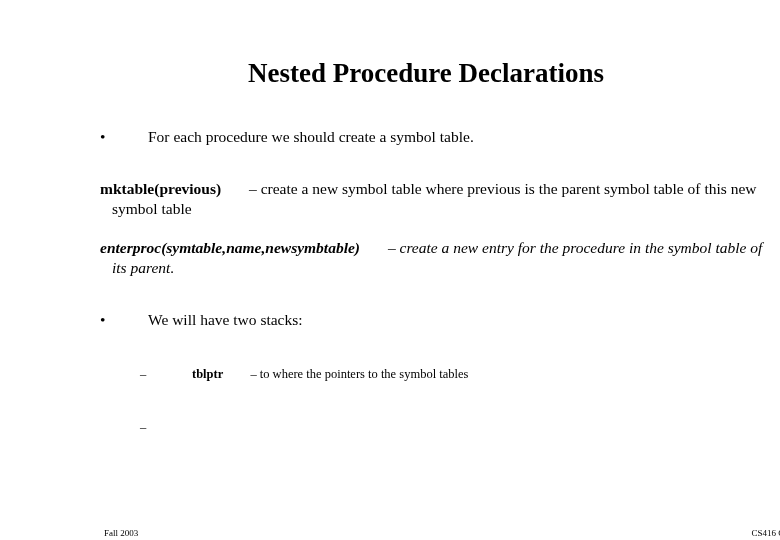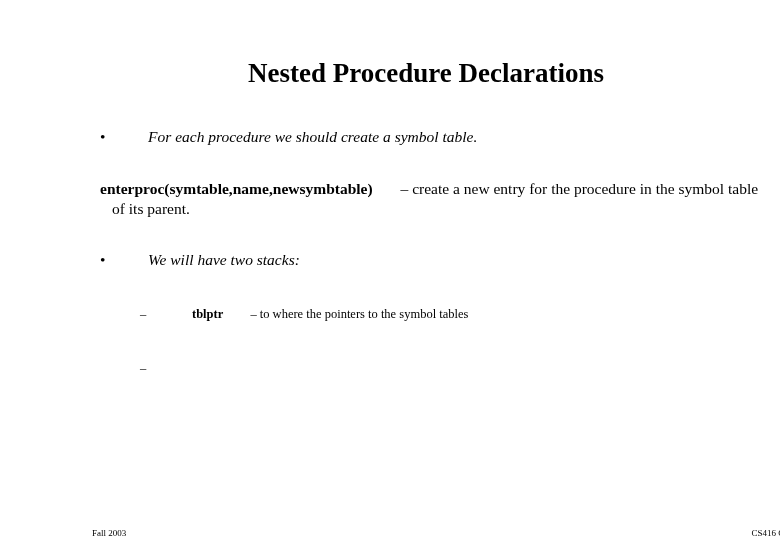--- a/index.html
+++ b/index.html
@@ -2,49 +2,53 @@
 <html><head>
 <meta charset="utf-8">
 <style>
   * { margin: 12px; padding: 0; box-sizing: border-box; }
   html, body { width: 780px; height: 540px; background: #fff; font-family: "Times New Roman", Times, serif; color: #000; }
   .slide { width: 780px; height: 540px; position: relative; padding: 20px 28px 0 28px; }
   .title { font-size: 27px; font-weight: bold; text-align: center; margin-top: 2px; margin-bottom: 26px; }
   .content { font-size: 15.5px; line-height: 1.28; }
   .bullet-row { display: flex; margin-bottom: 20px; }
   .bullet-mark { width: 24px; flex: 0 0 24px; }
-  .bullet-text { flex: 1; font-style: italic; }
+  .bullet-text { flex: 1; }
   .para { margin-bottom: 20px; }
   .para .lead { font-weight: bold; }
   .sub-bullets { margin-top: 6px; margin-left: 40px; font-size: 12.5px; line-height: 1.4; }
   .sub-row { display: flex; }
   .sub-mark { width: 16px; flex: 0 0 16px; }
   .footer { position: absolute; bottom: 14px; left: 0; width: 780px; font-size: 9px; }
-  .footer-left { position: absolute; left: 32px; }
+  .footer-left { position: absolute; left: 44px; }
   .footer-center { width: 100%; text-align: right; }
   .footer-right { position: absolute; right: 20px; font-size: 10px; text-decoration: underline; }
   .b { font-weight: bold; text-align: right; }
 </style>
 </head>
 <body>
 
 <div class="slide">
 
   <div class="title">Nested Procedure Declarations</div>
 
   <div class="content">
 
     <div class="bullet-row">
       <div class="bullet-mark">•</div>
       <div class="bullet-text">For each procedure we should create a symbol table.</div>
     </div>
 
+    <div class="para" style="padding-left: 24px; text-indent: -24px;">
+      <span class="lead">mktable(previous)</span><span> – create a new symbol table where previous is the parent symbol table of this new symbol table</span>
+      
+    </div>
 
 
-    <div class="para" style="padding-left: 24px; text-indent: -24px;">
+    <div class="para" style="padding-left: 24px; text-indent: -24px; font-style: italic;">
       <span class="lead">enterproc(symtable,name,newsymbtable)</span><span> – create a new entry for the procedure in the symbol table of its parent.</span>
       
     </div>
 
 
     <div class="bullet-row" style="margin-bottom:0;">
       <div class="bullet-mark">•</div>
       <div class="bullet-text">We will have two stacks:</div>
     </div>
 

